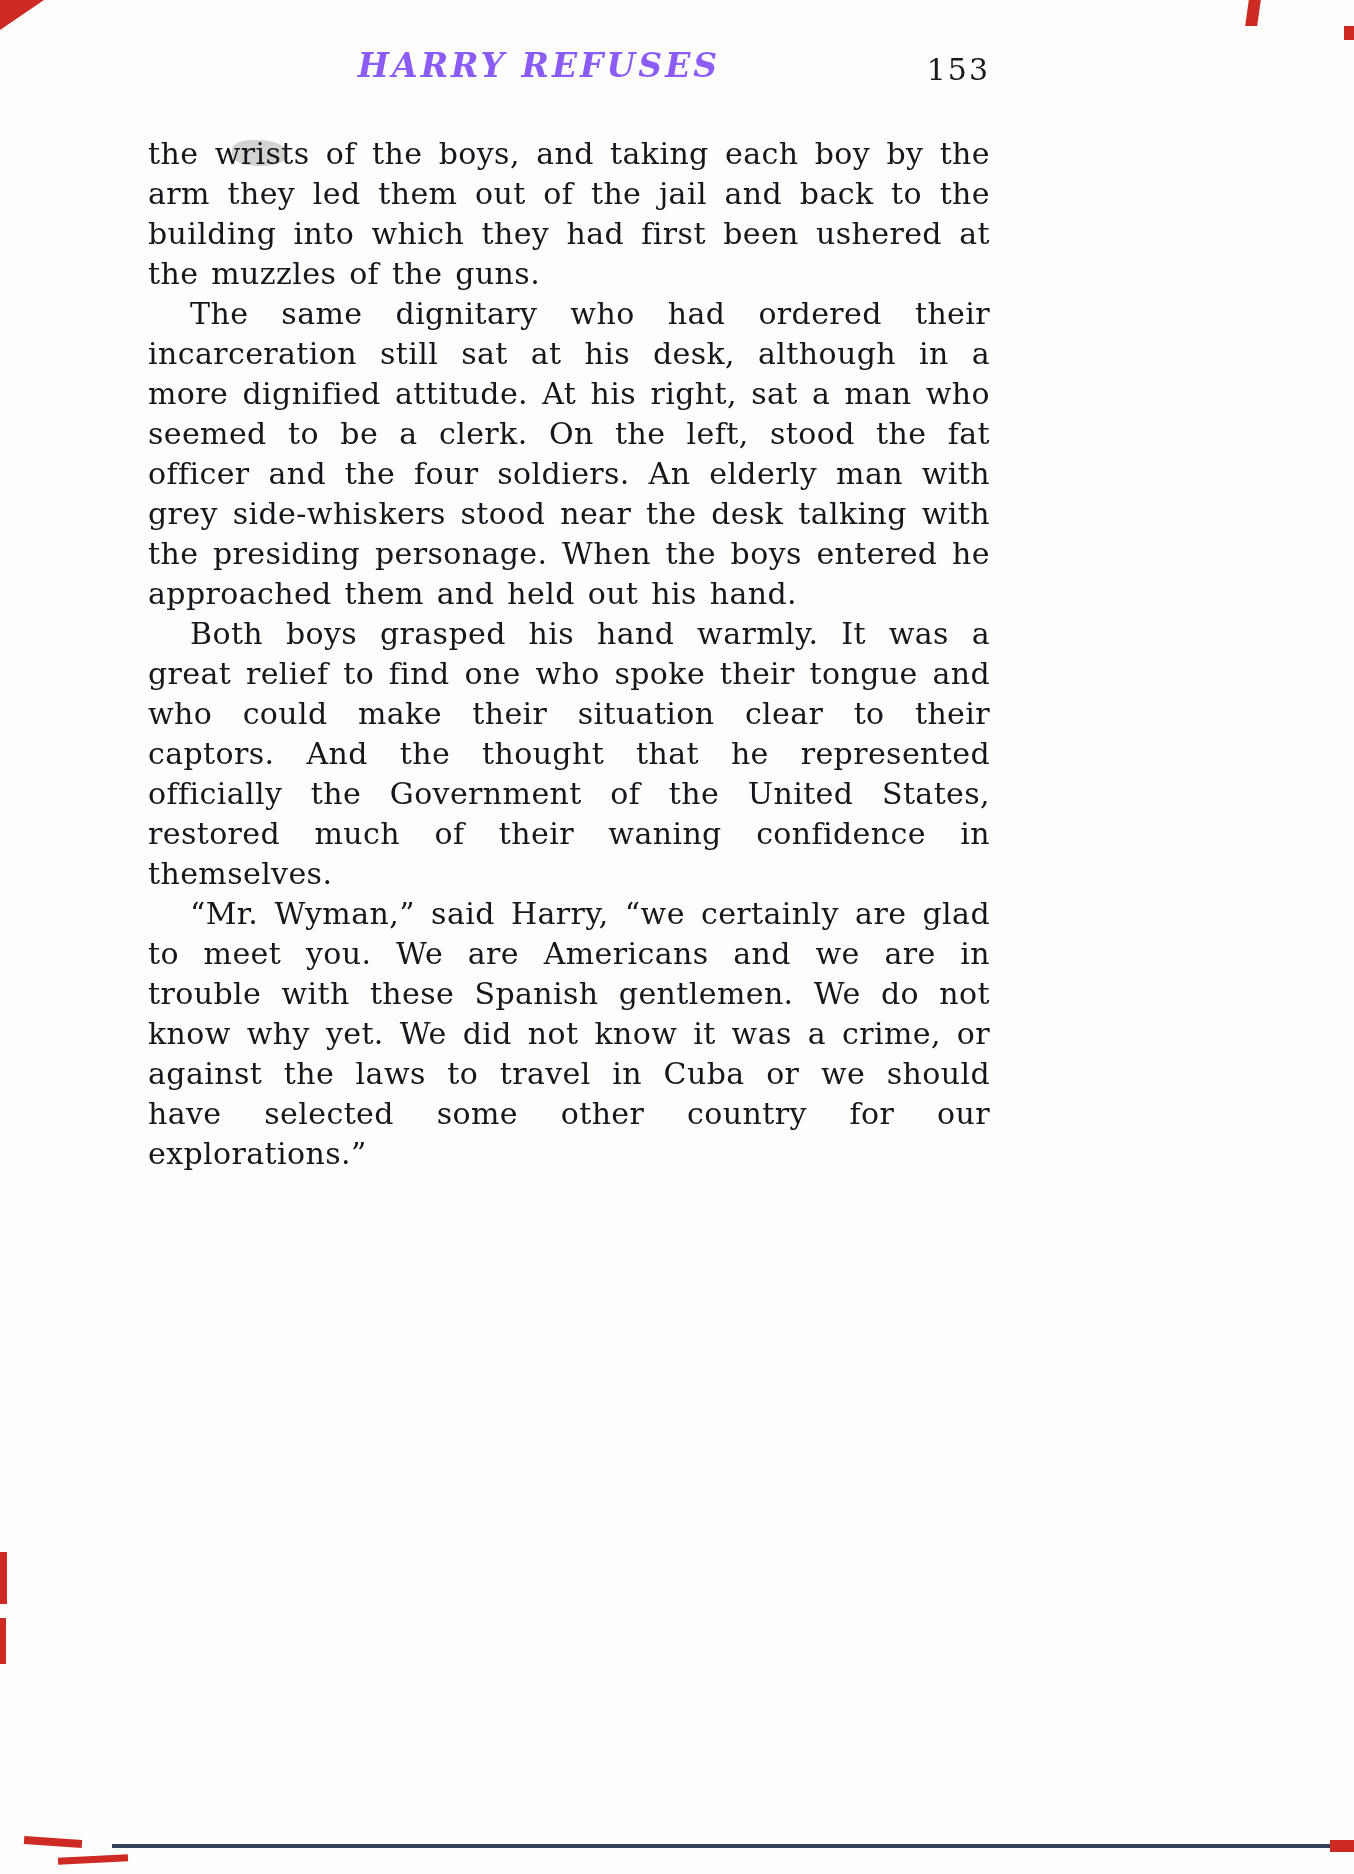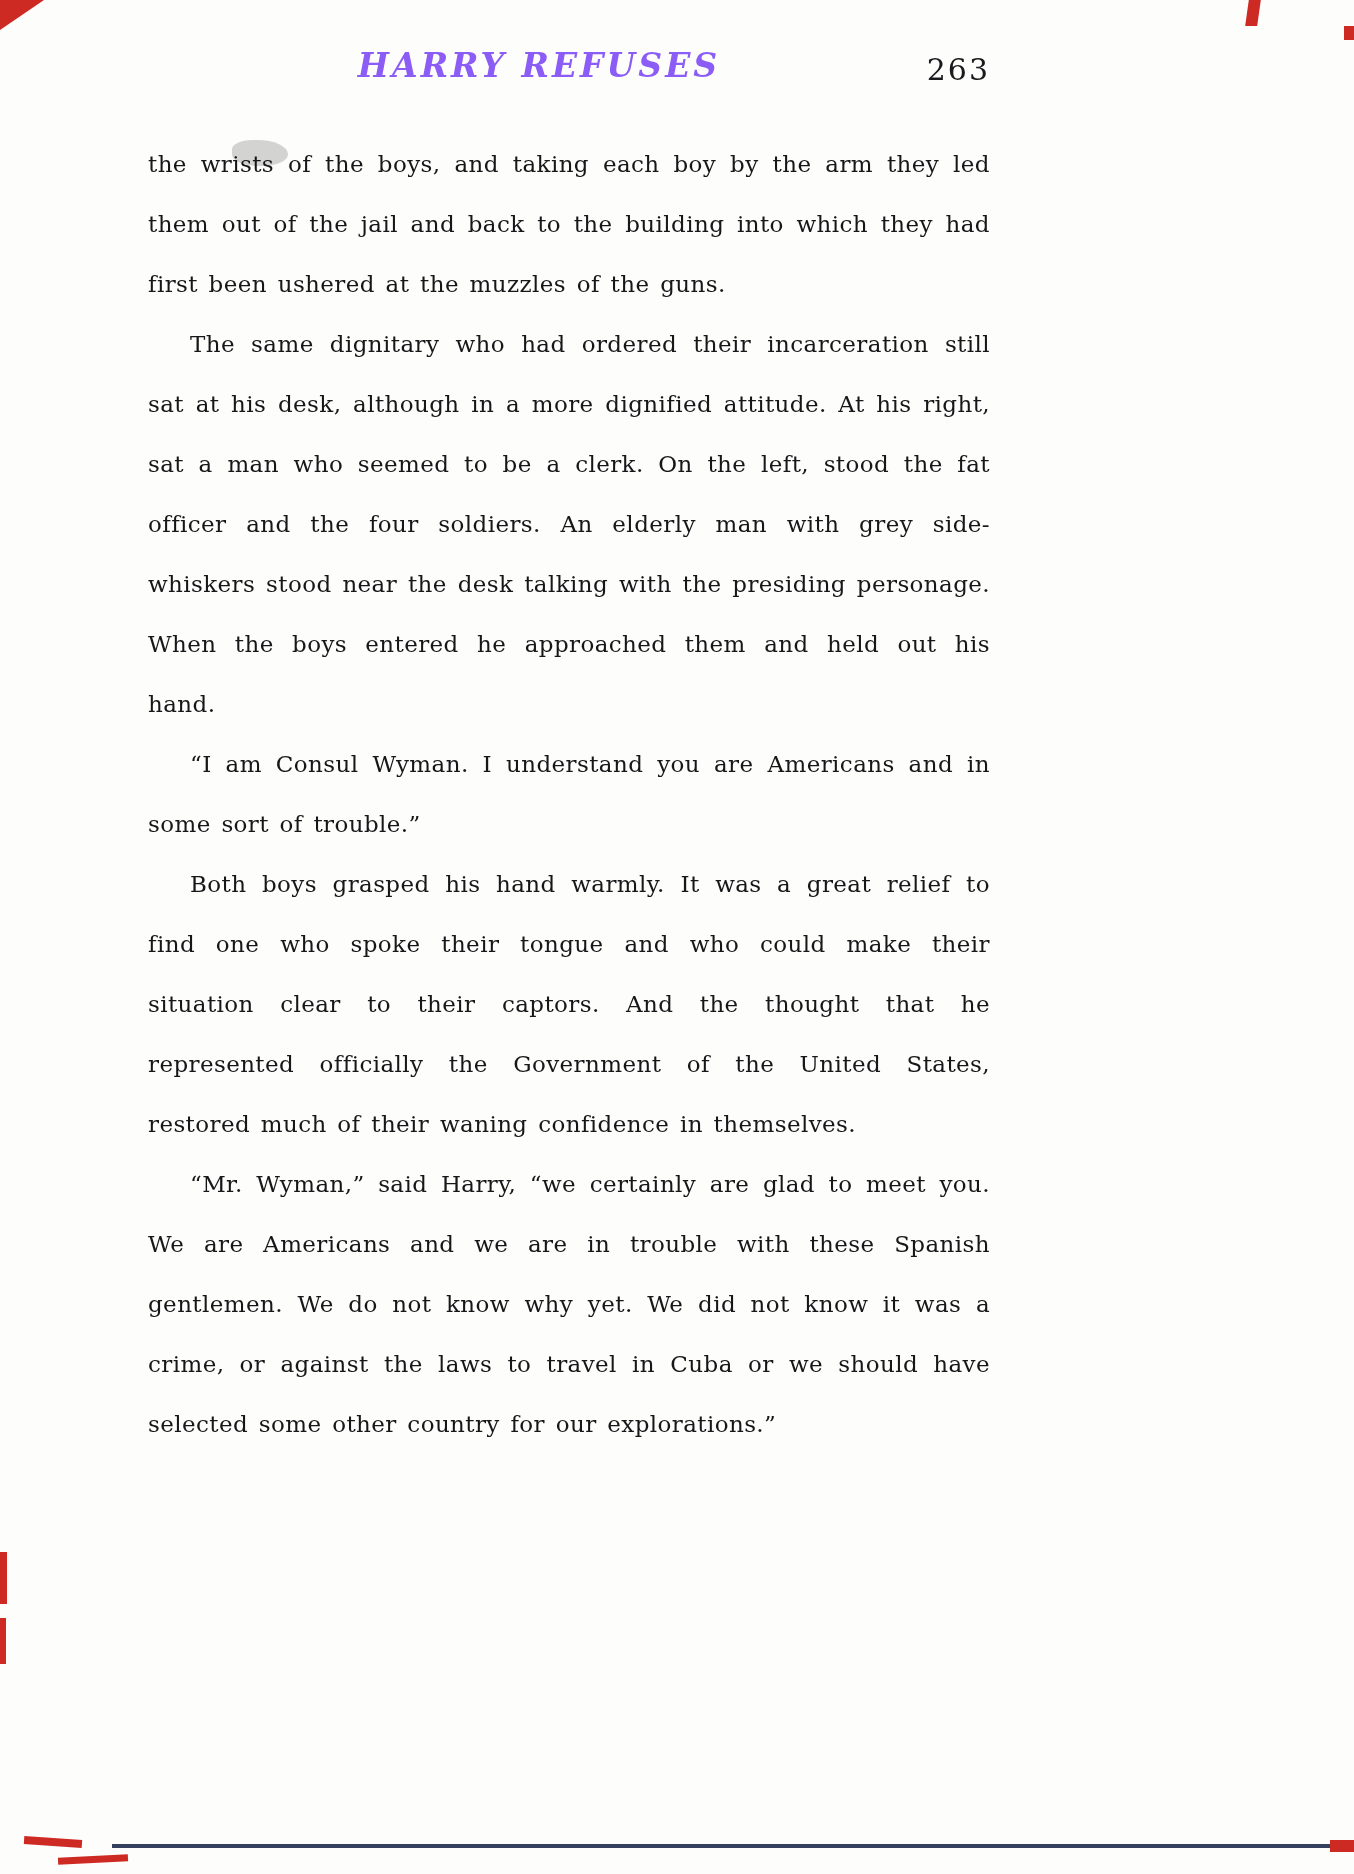--- a/index.html
+++ b/index.html
@@ -39,22 +39,22 @@
   }
   .page-number {
     position: absolute;
     right: 0;
     top: 6px;
     font-size: 30px;
     letter-spacing: 2px;
     color: #1a1a1e;
   }
   .body-text {
-    font-size: 23px;
-    line-height: 60px;
+    font-size: 30px;
+    line-height: 40px;
     text-align: justify;
     letter-spacing: 0.4px;
     word-spacing: 3px;
   }
   .body-text p {
     margin: 0;
   }
   .body-text p.indent {
     text-indent: 42px;
   }
@@ -148,24 +148,23 @@
 <div class="mark bottom-line"></div>
 <div class="mark mark-red bl-red-1"></div>
 <div class="mark mark-red bl-red-2"></div>
 <div class="mark mark-red br-red"></div>
 <div class="smudge"></div>
 
 <div class="page">
 
   <div class="running-header">
     <div class="page-title">HARRY REFUSES</div>
-    <div class="page-number">263</div>
+    <div class="page-number">153</div>
   </div>
 
   <div class="body-text">
     <p>the wrists of the boys, and taking each boy by the arm they led them out of the jail and back to the building into which they had first been ushered at the muzzles of the guns.</p>
     <p class="indent">The same dignitary who had ordered their incarceration still sat at his desk, although in a more dignified attitude.  At his right, sat a man who seemed to be a clerk.  On the left, stood the fat officer and the four soldiers.  An elderly man with grey side-whiskers stood near the desk talking with the presiding personage.  When the boys entered he approached them and held out his hand.</p>
-    <p class="indent">“I am Consul Wyman.  I understand you are Americans and in some sort of trouble.”</p>
     <p class="indent">Both boys grasped his hand warmly.  It was a great relief to find one who spoke their tongue and who could make their situation clear to their captors.  And the thought that he represented officially the Government of the United States, restored much of their waning confidence in themselves.</p>
     <p class="indent">“Mr. Wyman,” said Harry, “we certainly are glad to meet you.  We are Americans and we are in trouble with these Spanish gentlemen.  We do not know why yet.  We did not know it was a crime, or against the laws to travel in Cuba or we should have selected some other country for our explorations.”</p>
   </div>
 
 </div>
 
 </body></html>

